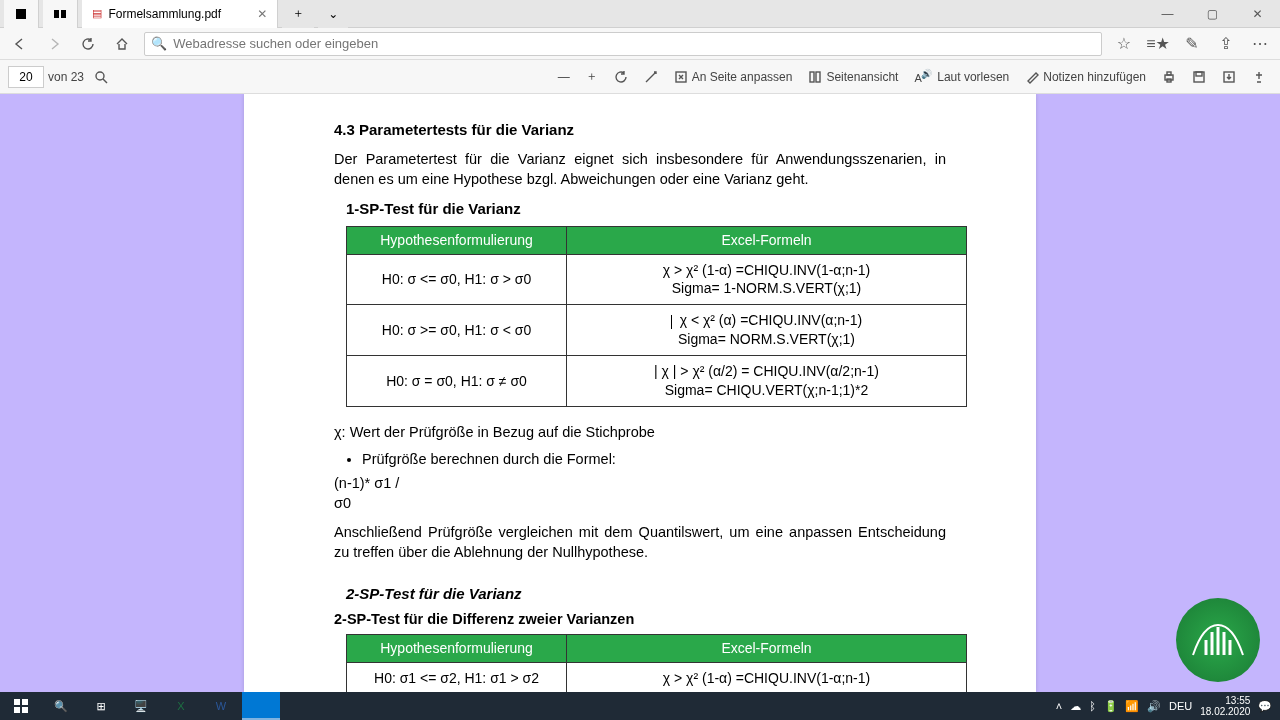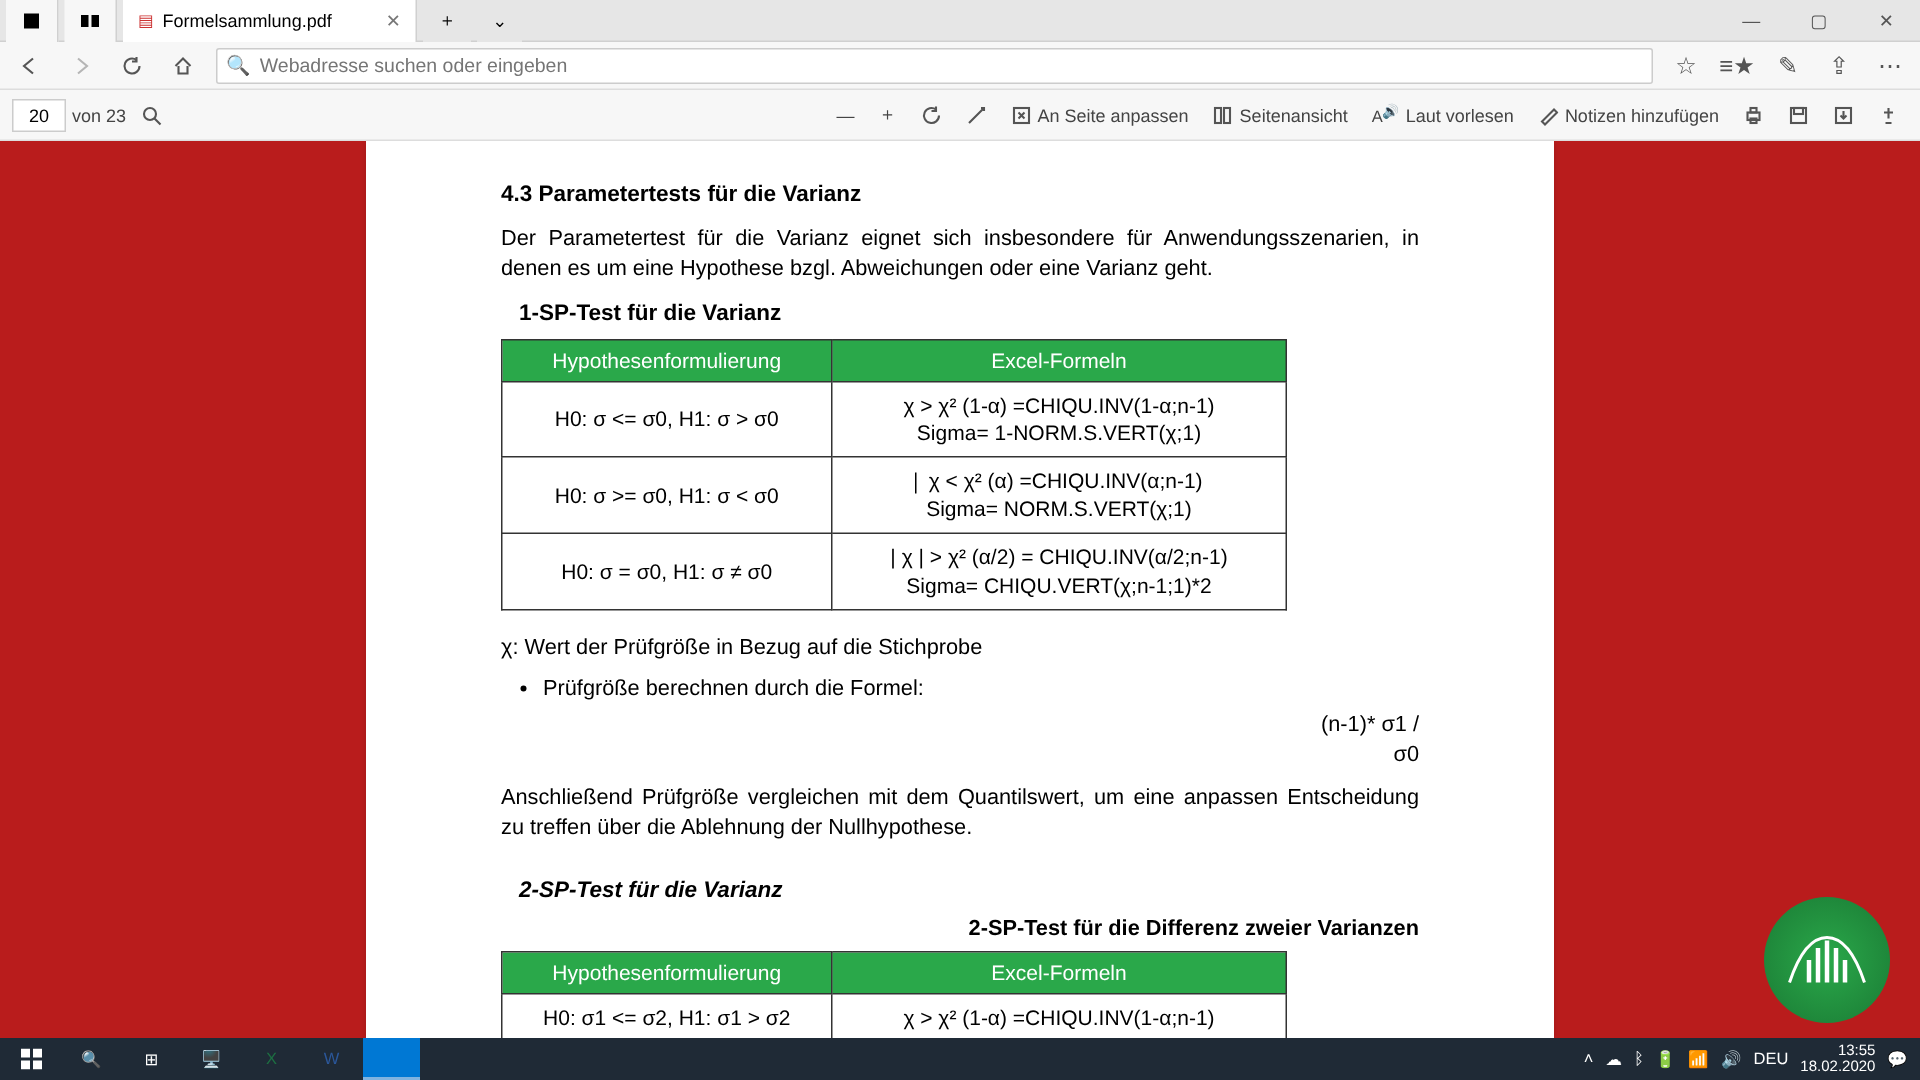--- a/index.html
+++ b/index.html
@@ -12,30 +12,30 @@
 .titlebar .winbtn { width: 45px; height: 28px; display: flex; align-items: center; justify-content: center; font-size: 12px; color: #555; }
 .navbar { height: 32px; display: flex; align-items: center; gap: 10px; padding: 0 8px; border-bottom: 1px solid #ddd; background: #f7f7f7; }
 .navbtn { width: 24px; height: 24px; display: flex; align-items: center; justify-content: center; color: #555; }
 .addrbox { flex: 1; height: 24px; display: flex; align-items: center; border: 1px solid #ccc; border-radius: 2px; background: #fff; padding: 0 6px; gap: 6px; font-size: 13px; color: #888; }
 .addrbox input { border: none; outline: none; flex: 1; font-size: 13px; color: #ec4899; background: transparent; }
 .toolbar { height: 34px; display: flex; align-items: center; gap: 4px; padding: 0 8px; border-bottom: 1px solid #ddd; background: #f7f7f7; font-size: 12px; color: #444; }
 .toolbar .pagebox { width: 36px; height: 22px; border: 1px solid #ccc; text-align: center; font-size: 12px; }
 .toolbar .spacer { flex: 1; }
 .toolbtn { display: flex; align-items: center; gap: 4px; padding: 4px 6px; border-radius: 2px; }
 .toolbtn svg, .navbtn svg, .winbtn svg { stroke: #555; fill: none; stroke-width: 1.4; }
-.viewer { height: 598px; background: #b91c1c; display: flex; justify-content: center; overflow: hidden; position: relative; }
+.viewer { height: 598px; background: #c4b5fd; display: flex; justify-content: center; overflow: hidden; position: relative; }
 .page { width: 792px; background: #fff; margin-top: 0; padding: 20px 90px 0 90px; font-family: Arial, sans-serif; color: #000; font-size: 14.5px; line-height: 1.35; box-shadow: 0 0 4px rgba(0,0,0,.15); }
 .page h3 { font-size: 15px; font-weight: bold; margin: 6px 0 10px; }
 .page h4 { font-size: 15px; font-weight: bold; margin: 10px 12px 6px; }
 .page p { margin: 0 0 8px; text-align: justify; }
-table.ftab { border-collapse: collapse; width: 524px; margin: 4px 0 16px; }
+table.ftab { border-collapse: collapse; width: 621px; margin: 4px 12px 16px; }
 table.ftab th { background: #2aa84a; color: #fff; font-weight: normal; border: 1px solid #333; padding: 4px 6px; text-align: center; font-size: 14px; }
 table.ftab td { border: 1px solid #333; padding: 6px; text-align: center; font-size: 14px; vertical-align: middle; }
 table.ftab td.left { width: 220px; }
-.center { text-align: right; margin: 0 0; }
+.center { text-align: left; margin: 0 0; }
 .indent { padding-left: 28px; }
 .indent li { margin: 4px 0; }
 .cursor { display: inline-block; width: 1px; height: 14px; background: #000; vertical-align: middle; margin-right: 4px; }
 .badge { position: absolute; right: 20px; bottom: 10px; width: 84px; height: 84px; border-radius: 50%; background: radial-gradient(circle at center, #2aa84a 0%, #1a7a34 100%); display: flex; align-items: center; justify-content: center; }
 .badge svg { stroke: #fff; fill: none; stroke-width: 3; }
 .taskbar { height: 28px; background: #1f2a36; display: flex; align-items: center; padding: 0 2px; gap: 2px; color: #fff; font-size: 11px; }
 .tbtn { width: 38px; height: 28px; display: flex; align-items: center; justify-content: center; }
 .tbtn.active { background: #3a4a5c; border-bottom: 2px solid #7fb3e0; }
 .tray { margin-left: auto; display: flex; align-items: center; gap: 8px; padding-right: 6px; }
 .clock { text-align: right; line-height: 1.1; font-size: 10px; }

